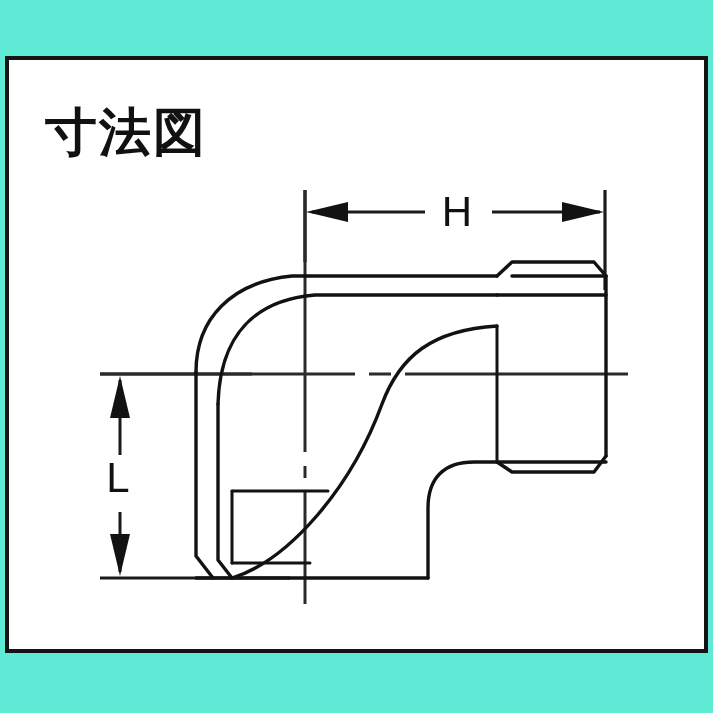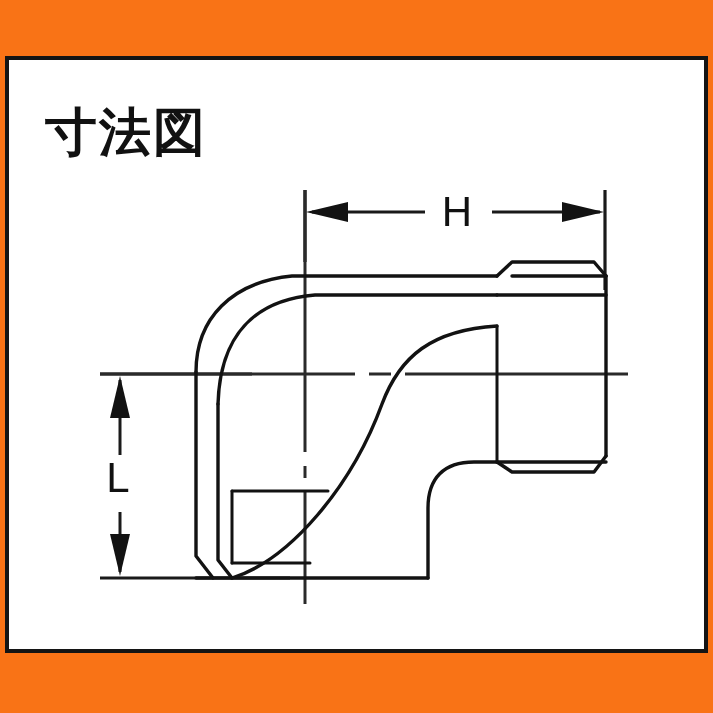--- a/index.html
+++ b/index.html
@@ -10,21 +10,21 @@
   body {
     width: 713px;
     height: 713px;
     font-family: "Liberation Sans", sans-serif;
     overflow: hidden;
   }
   #root {
     position: relative;
     width: 713px;
     height: 713px;
-    background: #f97316;
+    background: #5eead4;
   }
   #drawing-svg {
     position: absolute;
     left: 0;
     top: 0;
     width: 713px;
     height: 713px;
     display: block;
   }
   .frame-rect {

